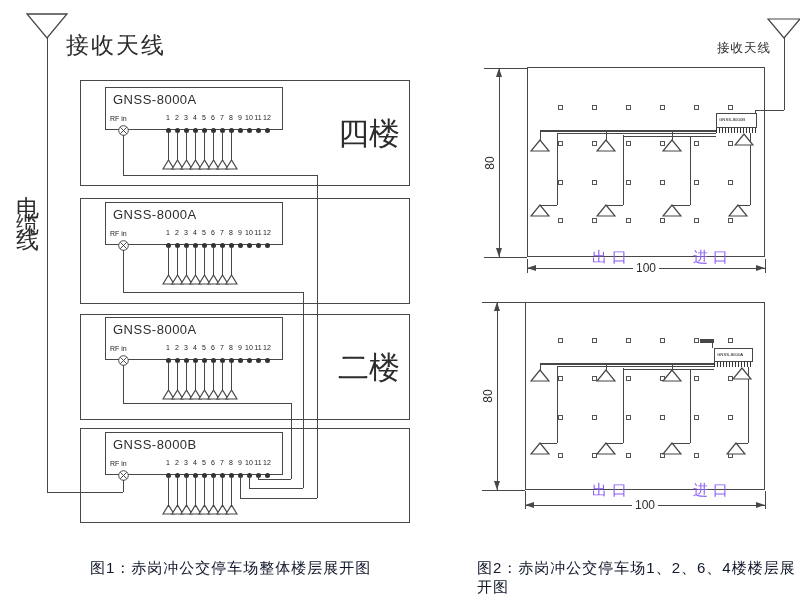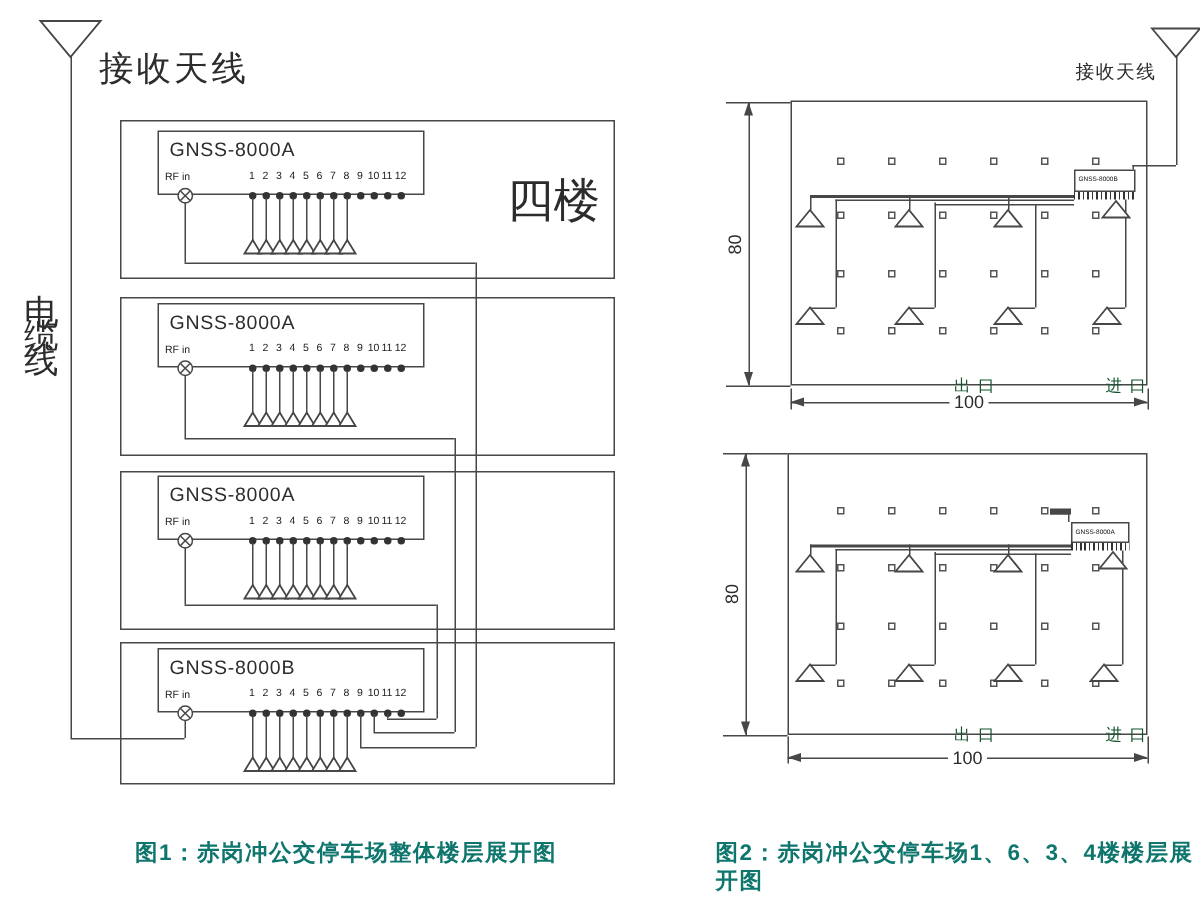--- a/index.html
+++ b/index.html
@@ -6,26 +6,26 @@
   #canvas{position:relative;width:800px;height:600px;background:#fff;overflow:hidden;
           font-family:"Liberation Sans","DejaVu Sans",sans-serif;color:#222;}
   .line{position:absolute;background:#474747;}
   .boxln{position:absolute;border:1px solid #474747;background:transparent;box-sizing:border-box;}
   .pnum{position:absolute;font-size:7px;width:14px;text-align:center;color:#222;}
   .pdot{position:absolute;width:5px;height:5px;border-radius:50%;background:#333;}
   .sqdot{position:absolute;width:5px;height:5px;border:1px solid #555;background:#fff;box-sizing:border-box;}
   .unitlabel{position:absolute;font-size:13px;letter-spacing:.5px;color:#2c2c2c;}
   .rfin{position:absolute;font-size:7px;color:#222;}
   .floorlabel{position:absolute;width:70px;text-align:center;font-size:31px;color:#2c2c2c;}
-  .caption{position:absolute;font-size:15px;font-weight:700;letter-spacing:1px;color:#0f766e;}
+  .caption{position:absolute;font-size:15px;font-weight:400;letter-spacing:1px;color:#0f172a;}
   .biglabel{position:absolute;font-size:23px;letter-spacing:2px;color:#2c2c2c;}
   .vtext{position:absolute;font-size:23px;color:#2c2c2c;writing-mode:vertical-rl;text-orientation:upright;letter-spacing:16px;}
   .tinyunit{position:absolute;font-size:6px;color:#111;white-space:nowrap;transform:scale(.72);transform-origin:left center;}
   .hatch{position:absolute;background:repeating-linear-gradient(90deg,#333 0 1px,transparent 1px 3px);}
-  .gatelabel{position:absolute;font-size:11px;letter-spacing:5px;color:#14532d;transform:translate(-50%,-50%);white-space:nowrap;padding-right:0;margin-left:40px;}
+  .gatelabel{position:absolute;font-size:15px;letter-spacing:5px;color:#8b5cf6;transform:translate(-50%,-50%);white-space:nowrap;padding-right:0;}
   .dimnum{position:absolute;font-size:12px;color:#2c2c2c;background:#fff;padding:0 3px;transform:translate(-50%,-50%);}
   .dimnum.rot{transform:translate(-50%,-50%) rotate(-90deg);background:transparent;}
   .smalllabel{position:absolute;font-size:12.5px;letter-spacing:1px;color:#2c2c2c;}
   .arrow{position:absolute;width:0;height:0;}
 </style>
 </head>
 <body>
 
 <div id="canvas">
 
@@ -70,20 +70,21 @@
       <line x1="3.3" y1="3.3" x2="9.7" y2="9.7" stroke="#474747"></line>
       <line x1="9.7" y1="3.3" x2="3.3" y2="9.7" stroke="#474747"></line>
     </svg>
   <svg width="13" height="13" style="position:absolute;left:117px;top:469px">
       <circle cx="6.5" cy="6.5" r="4.8" fill="#fff" stroke="#474747"></circle>
       <line x1="3.3" y1="3.3" x2="9.7" y2="9.7" stroke="#474747"></line>
       <line x1="9.7" y1="3.3" x2="3.3" y2="9.7" stroke="#474747"></line>
     </svg>
 
   <div class="floorlabel" style="left:334px;top:113px">四楼</div>
+  <div class="floorlabel" style="left:334px;top:347px">二楼</div>
 
   <div class="caption" style="left:90px;top:559px">图1：赤岗冲公交停车场整体楼层展开图</div>
 
   <div class="boxln" style="left:527px;top:67px;width:238px;height:190px"></div>
   <div class="boxln" style="left:525px;top:302px;width:240px;height:188px"></div>
 
   <svg width="38" height="24" style="position:absolute;left:766px;top:17px">
     <polygon points="2,2 34,2 18,21" fill="#fff" stroke="#474747" stroke-width="1.2"></polygon>
   </svg>
   <div class="smalllabel" style="left:717px;top:40px">接收天线</div>
@@ -100,21 +101,21 @@
   <div class="dimnum rot" style="left: 490px; top: 163px; z-index: 5;">80</div>
   <div class="dimnum" style="left: 646px; top: 268px; z-index: 5;">100</div>
   <div class="dimnum rot" style="left: 488px; top: 396px; z-index: 5;">80</div>
   <div class="dimnum" style="left: 645px; top: 505px; z-index: 5;">100</div>
 
   <div class="gatelabel" style="left: 612px; top: 257px; z-index: 5;">出口</div>
   <div class="gatelabel" style="left: 713px; top: 257px; z-index: 5;">进口</div>
   <div class="gatelabel" style="left: 612px; top: 490px; z-index: 5;">出口</div>
   <div class="gatelabel" style="left: 713px; top: 490px; z-index: 5;">进口</div>
 
-  <div class="caption" style="left:477px;top:559px">图2：赤岗冲公交停车场1、6、3、4楼楼层展开图</div>
+  <div class="caption" style="left:477px;top:559px">图2：赤岗冲公交停车场1、2、6、4楼楼层展开图</div>
 <div class="pnum" style="left: 161px; top: 114px;">1</div>
     <div class="pdot" style="left: 165.5px; top: 127.5px;"></div>
     <div class="line" style="left: 168px; top: 132px; width: 1px; height: 29px;"></div>
     <svg width="13" height="11" style="position: absolute; left: 161.5px; top: 159px;">
       <polygon points="6.5,1 1,10 12,10" fill="#fff" stroke="#474747" stroke-width="1.2"></polygon>
     </svg>
     <div class="pnum" style="left: 170px; top: 114px;">2</div>
     <div class="pdot" style="left: 174.5px; top: 127.5px;"></div>
     <div class="line" style="left: 177px; top: 132px; width: 1px; height: 29px;"></div>
     <svg width="13" height="11" style="position: absolute; left: 170.5px; top: 159px;">

